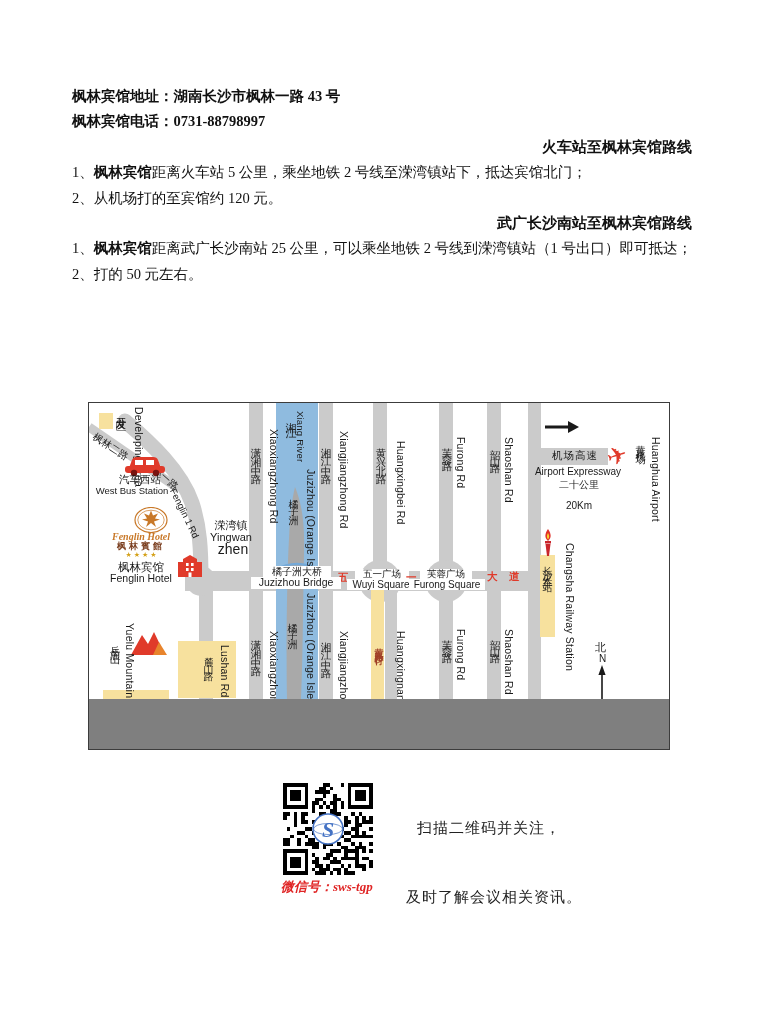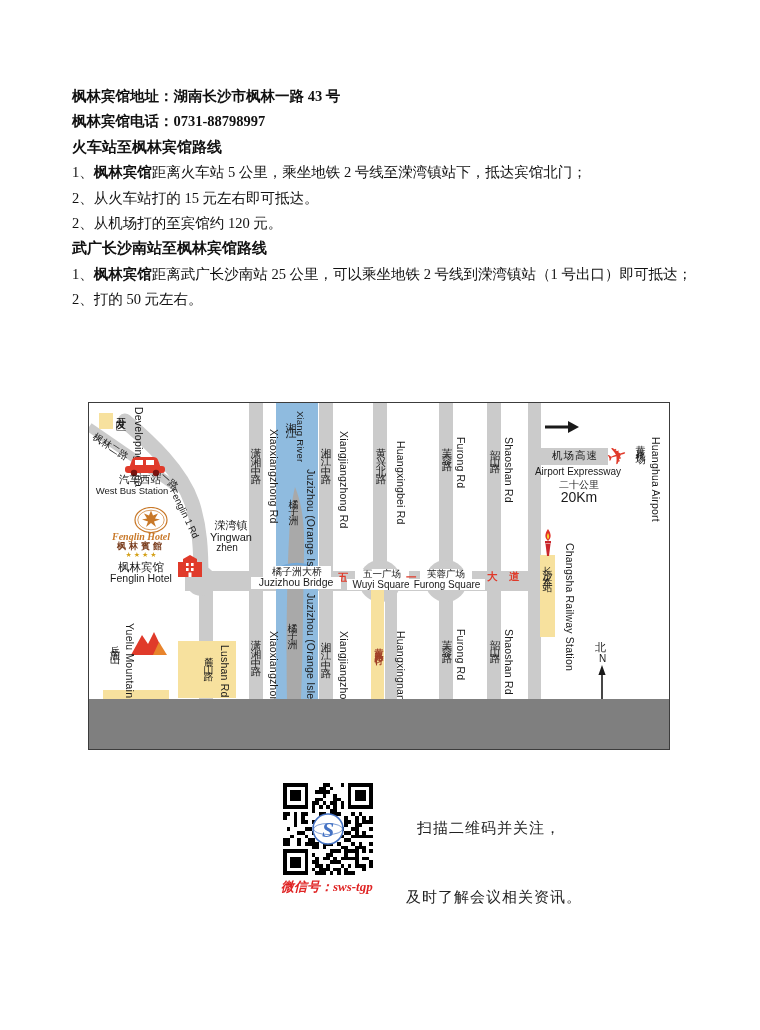--- a/index.html
+++ b/index.html
@@ -3,21 +3,21 @@
 <meta charset="utf-8">
 <style>
   html,body{margin:0;padding:0;background:#fff;}
   .page{position:relative;width:760px;height:1030px;background:#fff;overflow:hidden;
         font-family:"Liberation Serif","DejaVu Serif",serif;color:#111;}
   .abs{position:absolute;}
   
   .doc{position:absolute;left:72px;top:84px;width:620px;}
   .doc p,.doc h3{margin:0;line-height:25.4px;font-size:14.5px;font-weight:normal;}
   .doc .b{font-weight:bold;}
-  .doc h3{font-weight:bold;text-align:left;font-size:15px;}
+  .doc h3{font-weight:bold;text-align:right;font-size:15px;}
   .doc .item{text-align:justify;}
   
   .map{position:absolute;left:88px;top:402px;width:580px;height:346px;background:#fff;
        border:1px solid #3c3c3c;font-family:"Liberation Sans","DejaVu Sans",sans-serif;color:#1a1a1a;}
   .map .lbl{position:absolute;font-size:10.5px;line-height:1.1;white-space:nowrap;}
   .v{writing-mode:vertical-rl;text-orientation:upright;}
   .rot{transform:rotate(90deg);transform-origin:0 0;white-space:nowrap;font-size:9px;letter-spacing:.2px;}
   .rot85{font-size:8.5px;}
   .c{text-align:center;white-space:normal;}
   .wbg{background:#fff;padding:0 1px;}
@@ -33,21 +33,20 @@
 <body>
 
 <div class="page">
 
   <div class="doc">
     <p class="b">枫林宾馆地址：湖南长沙市枫林一路 43 号</p>
     <p class="b">枫林宾馆电话：0731-88798997</p>
 
     <h3>火车站至枫林宾馆路线</h3>
     <p class="item"><span>1、</span><b>枫林宾馆</b><span>距离火车站 5 公里，乘坐地铁 2 号线至溁湾镇站下，抵达宾馆北门；</span></p>
-    <p class="item"><span>2、</span><span>从火车站打的 15 元左右即可抵达。</span></p>
 
     <p class="item"><span>2、</span><span>从机场打的至宾馆约 120 元。</span></p>
 
     <h3>武广长沙南站至枫林宾馆路线</h3>
     <p class="item"><span>1、</span><b>枫林宾馆</b><span>距离武广长沙南站 25 公里，可以乘坐地铁 2 号线到溁湾镇站（1 号出口）即可抵达；</span></p>
     <p class="item"><span>2、</span><span>打的 50 元左右。</span></p>
   </div>
 
   <div class="map">
 
@@ -122,21 +121,21 @@
       <polygon points="6,4 13,0 20,4" style="fill:var(--red,#e03a2a)"></polygon>
       <rect x="9" y="8" width="2.6" height="3" fill="#fff"></rect>
         <rect x="14" y="8" width="2.6" height="3" fill="#fff"></rect>
       <rect x="9" y="13" width="2.6" height="3" fill="#fff"></rect>
         <rect x="14" y="13" width="2.6" height="3" fill="#fff"></rect>
       <rect x="11.5" y="17.5" width="3" height="4.5" fill="#fff"></rect>
     </svg>
 
     <div class="lbl c" style="left:118px;top:116px;width:48px;font-size:11px">溁湾镇</div>
     <div class="lbl c" style="left:118px;top:128px;width:48px;font-size:11px">Yingwan</div>
-    <div class="lbl c" style="left:114px;top:139px;width:48px;font-size:10px">zhen</div>
+    <div class="lbl c" style="left:120px;top:139px;width:48px;font-size:14px">zhen</div>
 
     <div class="lbl v" style="left:196px;top:10px;letter-spacing:6px;font-size:11px">湘江</div>
     <div class="lbl rot" style="left:216px;top:8px;font-size:9.5px">Xiang River</div>
 
     <div class="lbl v" style="left:161px;top:36px;letter-spacing:9px;font-size:10.5px">潇湘中路</div>
     <div class="lbl rot" style="left:190px;top:26px">Xiaoxiangzhong Rd</div>
 
     <div class="lbl v" style="left:199px;top:88px;letter-spacing:8px;font-size:10px">橘子洲</div>
     <div class="lbl rot rot85" style="left:227px;top:66px">Juzizhou (Orange Isle)</div>
 
@@ -152,21 +151,21 @@
     <div class="lbl v" style="left:400px;top:38px;letter-spacing:7px;font-size:10.5px">韶山路</div>
     <div class="lbl rot" style="left:425px;top:34px">Shaoshan Rd</div>
 
     <svg class="abs" style="left:456px;top:18px" width="34" height="12" viewBox="0 0 34 12">
       <rect x="0" y="4.5" width="23" height="3" fill="#1a1a1a"></rect>
         <polygon points="23,0 34,6 23,12" fill="#1a1a1a"></polygon>
     </svg>
     <div class="lbl c" style="left:454px;top:47px;width:64px;font-size:10.5px;letter-spacing:1px">机场高速</div>
     <div class="lbl c" style="left:438px;top:63px;width:102px;font-size:10px">Airport Expressway</div>
     <div class="lbl c" style="left:460px;top:76px;width:60px;font-size:10px">二十公里</div>
-    <div class="lbl c" style="left:460px;top:87px;width:60px;font-size:14px">20Km</div>
+    <div class="lbl c" style="left:460px;top:97px;width:60px;font-size:10px">20Km</div>
     <div class="lbl" style="left:518px;top:40px;font-size:24px;color:var(--red,#e03a2a);transform:rotate(-18deg)">✈</div>
     <div class="lbl v" style="left:546px;top:34px;letter-spacing:3px;font-size:10px">黄花机场</div>
     <div class="lbl rot" style="left:572px;top:34px">Huanghua Airport</div>
 
     <svg class="abs" style="left:451px;top:126px" width="16" height="28" viewBox="0 0 16 28">
       <path d="M8 0 C4.5 5 4.5 9 8 12 C11.5 9 11.5 5 8 0Z" fill="#e03028"></path>
       <path d="M8 4 C6.5 6.5 6.5 8.5 8 10.5 C9.5 8.5 9.5 6.5 8 4Z" fill="#f7d22e"></path>
       <rect x="5" y="12" width="6" height="2.5" fill="#c9252b"></rect>
       <path d="M5.5 15 L10.5 15 L9 27 L7 27 Z" fill="#c9252b"></path>
     </svg>

